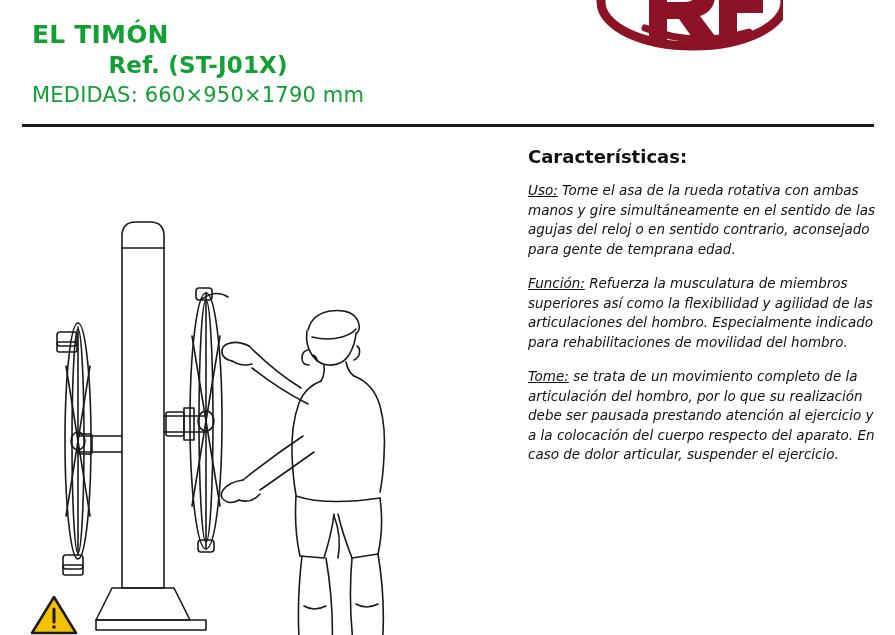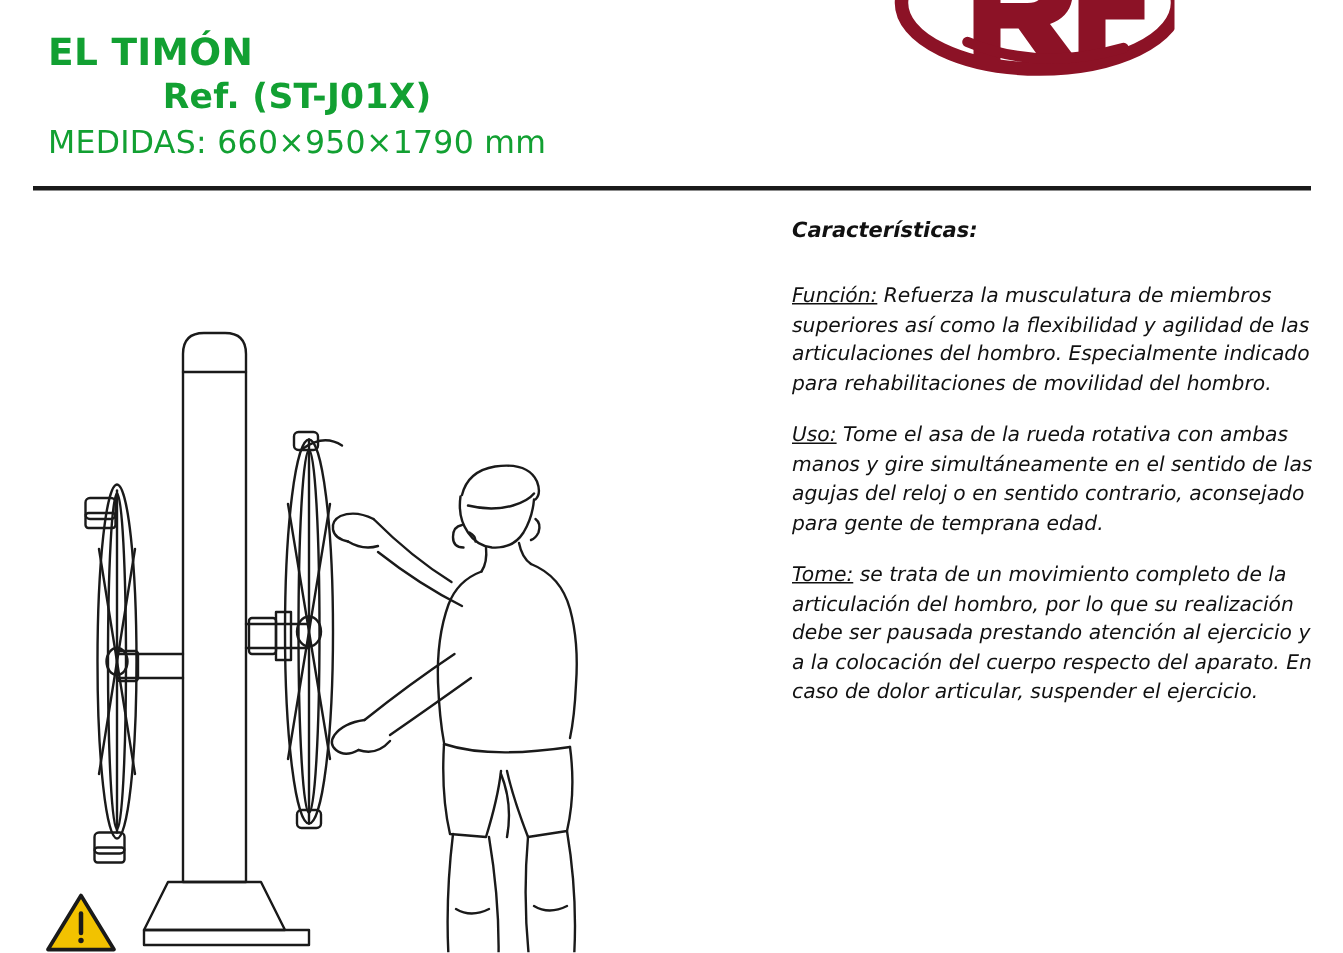--- a/index.html
+++ b/index.html
@@ -90,24 +90,23 @@
   
   .text-col {
     position: absolute;
     left: 528px;
     top: 146px;
     width: 352px;
     color: #111111;
     font-family: "DejaVu Sans", sans-serif;
   }
   .charac-head {
-    font-size: 14px;
+    font-size: 18px;
     font-weight: bold;
-    font-style: italic;
-    margin-bottom: 26px;
+    margin-bottom: 14px;
   }
   .para {
     font-size: 13.5px;
     line-height: 19.5px;
     margin-bottom: 15px;
   }
   .para .lead {
     text-decoration: underline;
     font-style: italic;
   }
@@ -236,25 +235,25 @@
     <path d="M24 14 L24 27" stroke="#1a1a1a" stroke-width="3" stroke-linecap="round"></path>
     <circle cx="24" cy="32" r="1.8" fill="#1a1a1a"></circle>
   </svg>
 </div>
 
 <div class="text-col">
 
   <div class="charac-head">Características:</div>
 
   <div class="para">
+    <span class="lead">Uso:</span><span class="body"> Tome el asa de la rueda rotativa con ambas manos y gire simultáneamente en el sentido de las agujas del reloj o en sentido contrario, aconsejado para gente de temprana edad.</span>
+  </div>
+
+  <div class="para">
     <span class="lead">Función:</span><span class="body"> Refuerza la musculatura de miembros superiores así como la flexibilidad y agilidad de las articulaciones del hombro. Especialmente indicado para rehabilitaciones de movilidad del hombro.</span>
-  </div>
-
-  <div class="para">
-    <span class="lead">Uso:</span><span class="body"> Tome el asa de la rueda rotativa con ambas manos y gire simultáneamente en el sentido de las agujas del reloj o en sentido contrario, aconsejado para gente de temprana edad.</span>
   </div>
 
 
   <div class="para">
     <span class="lead">Tome:</span><span class="body"> se trata de un movimiento completo de la articulación del hombro, por lo que su realización debe ser pausada prestando atención al ejercicio y a la colocación del cuerpo respecto del aparato. En caso de dolor articular, suspender el ejercicio.</span>
   </div>
 
 </div>
 
 </body></html>

